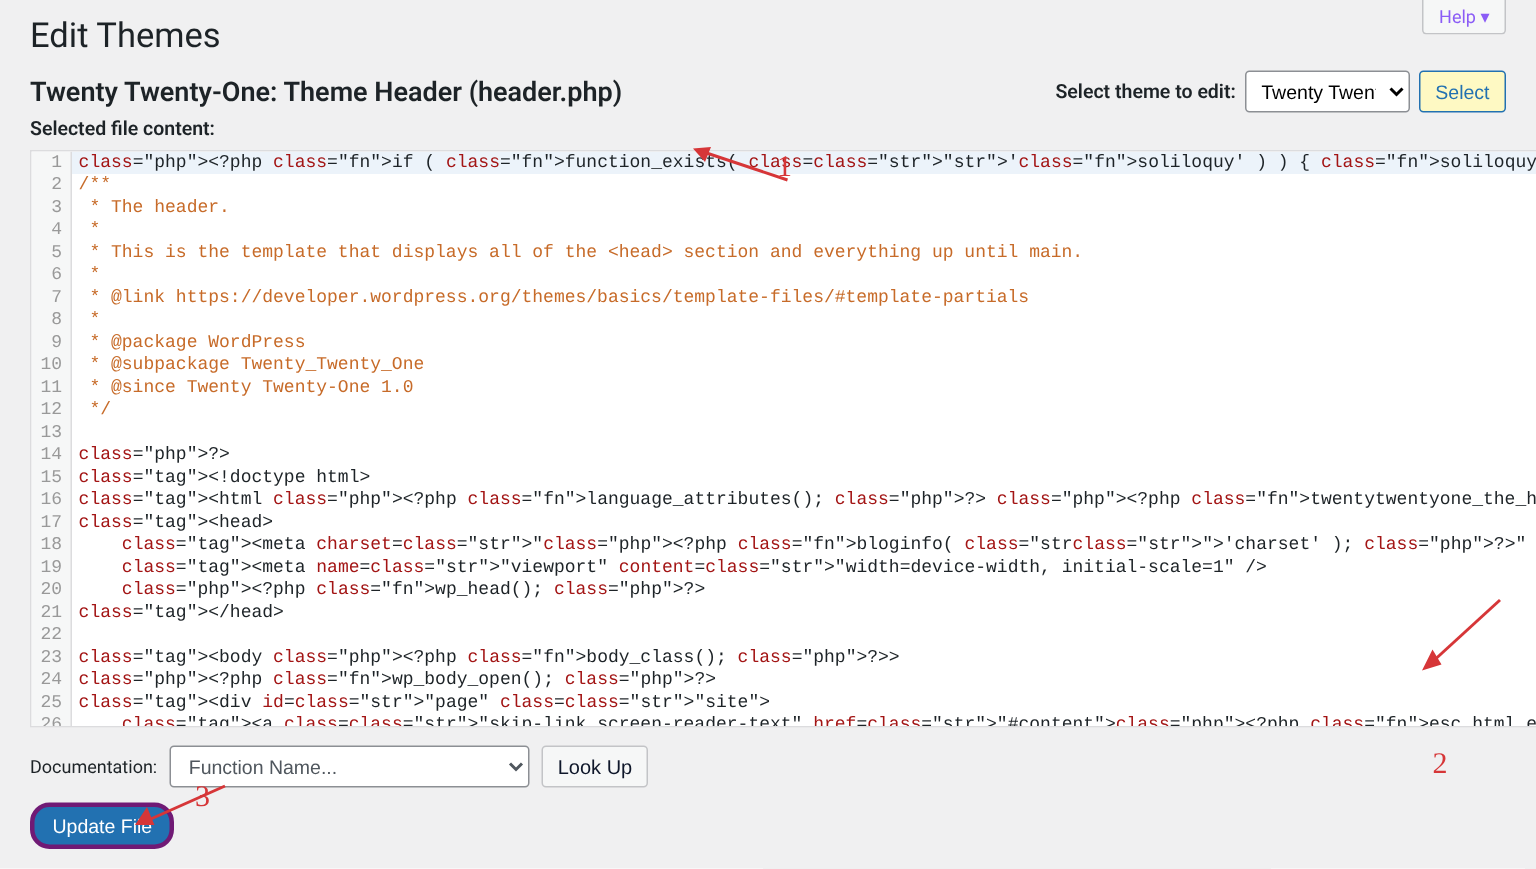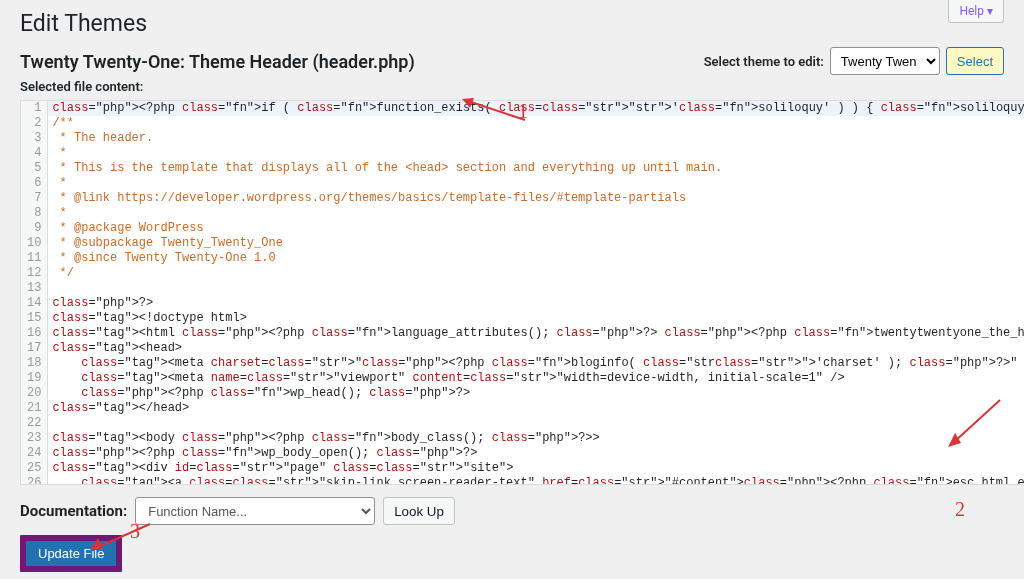--- a/index.html
+++ b/index.html
@@ -44,26 +44,26 @@
     text-align: right; color: #999; padding: 0 6px;
     user-select: none;
   }
   .gutter div, .code-lines div { height: 15px; white-space: pre; }
   .code-lines { flex:1; padding-left: 4px; overflow:hidden;}
   .code-lines .hl { background: #ecf3fa; margin-left:-4px; padding-left:4px;}
   .attr { color: #a31515; }
   .com { color: #c76b29; }
 
   .doc-row { margin-top: 12px; display:flex; align-items:center; gap:8px;}
-  .doc-row label { font-weight:700; font-size:15px;}
+  .doc-row label { font-weight:400; font-size:12px;}
   .doc-sel { border:1px solid #8c8f94; border-radius:3px; padding:4px 8px; width:240px; background:#fff; height:28px; font-size:13px; color:#50575e;}
   .lookup { background:#f6f7f7; border:1px solid #c3c4c7; color:#0f172a; padding:4px 10px; border-radius:3px; height:28px;}
   .btn-primary {
-    background:#2271b1; border:6px solid #701a75; color:#fff;
-    padding:5px 12px; border-radius:1px; font-size:13px; cursor:pointer; margin-top:10px;
+    background:#2271b1; border:3px solid #701a75; color:#fff;
+    padding:5px 12px; border-radius:13px; font-size:13px; cursor:pointer; margin-top:10px;
   }
 
   
   .anno { position:absolute; pointer-events:none; }
   .red-num { color:#d63638; font-size:20px; font-family: Georgia, serif; }
   .arrow { stroke:#d63638; stroke-width:2; fill:none; }
   .arrowhead { fill:#d63638; }
 </style>
 </head>
 <body>

